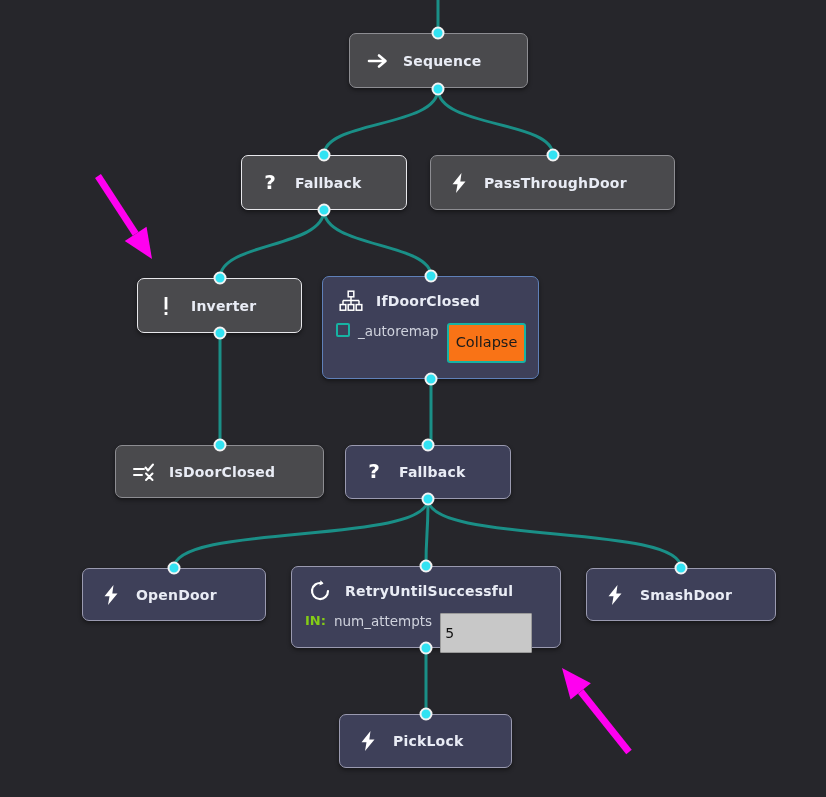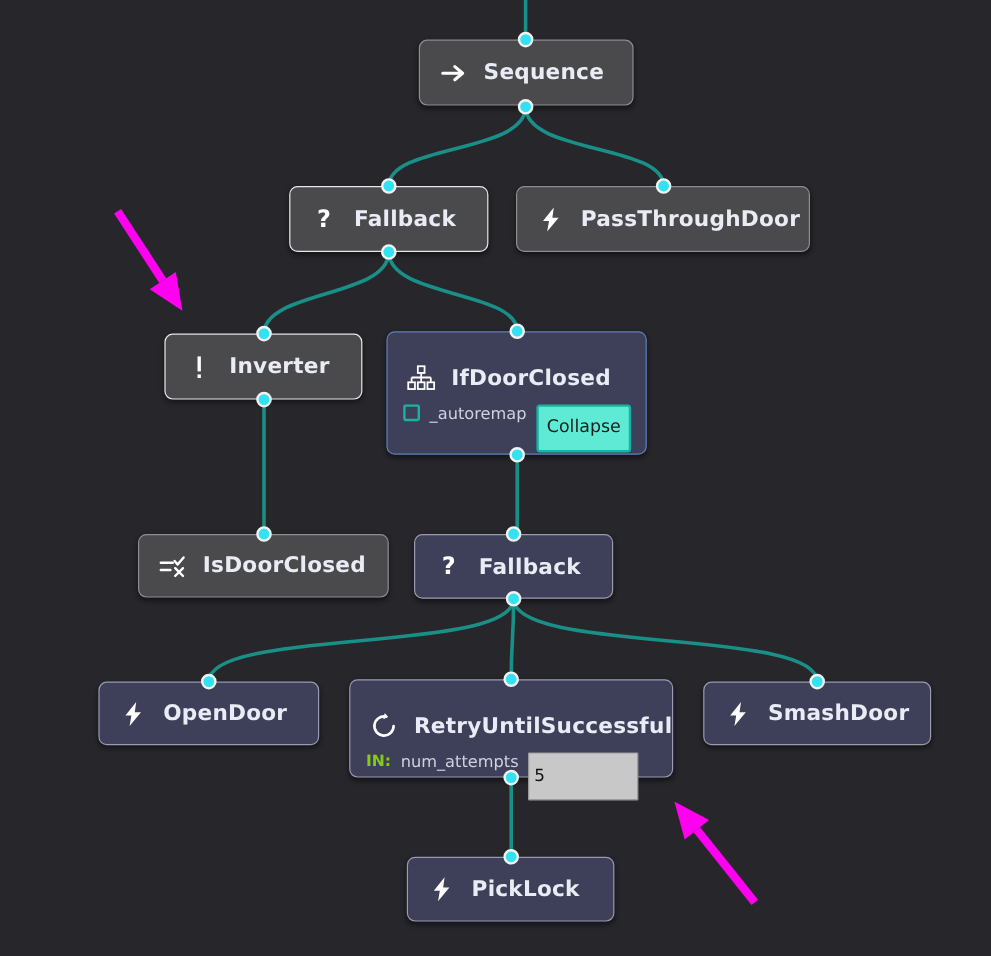--- a/index.html
+++ b/index.html
@@ -49,34 +49,34 @@
 
   .node-header {
     display: flex;
     align-items: center;
     height: 100%;
     padding: 0 16px;
     gap: 13px;
   }
   .node.has-body .node-header {
     height: 44px;
-    padding-top: 16px;
+    padding-top: 2px;
   }
   .node-icon {
     flex: 0 0 auto;
     display: flex;
     align-items: center;
     justify-content: center;
     width: 24px;
     height: 24px;
     color: #ffffff;
   }
   .node-icon svg { display: block; }
   .node-title {
-    font-size: 18px;
+    font-size: 14px;
     font-weight: bold;
     color: #e9ecf5;
     letter-spacing: 0.2px;
     white-space: nowrap;
   }
 
   .node-body {
     display: flex;
     padding: 0 13px;
     gap: 8px;
@@ -96,21 +96,21 @@
     font-size: 13.5px;
     color: #cfd2dd;
     white-space: nowrap;
   }
   .port-label.in-tag {
     font-weight: bold;
     color: #84cc16;
     font-size: 13px;
   }
   .collapse-btn {
-    background: #5eead4;
+    background: #f97316;
     border: 2px solid #17b3a3;
     border-radius: 3px;
     color: #1b1b1b;
     font-size: 14.5px;
     font-family: "DejaVu Sans", sans-serif;
     padding: 2px 7px 3px 7px;
     line-height: 1.1;
     cursor: pointer;
   }
   .value-input {

